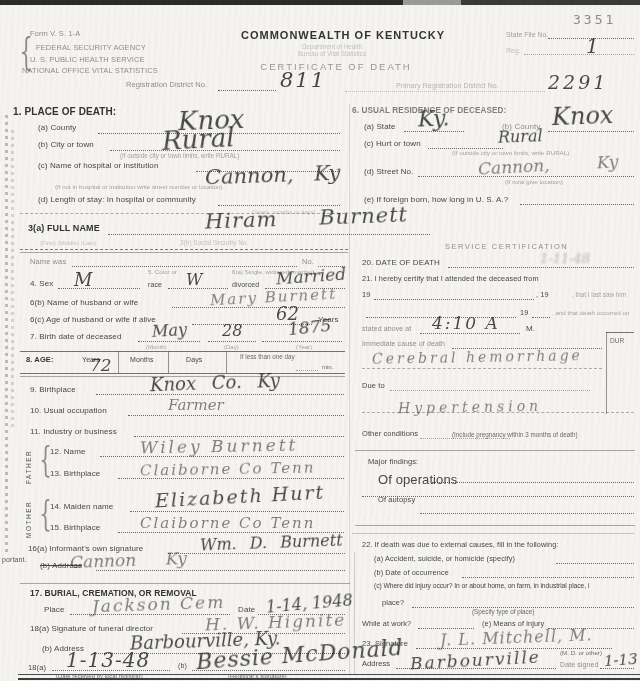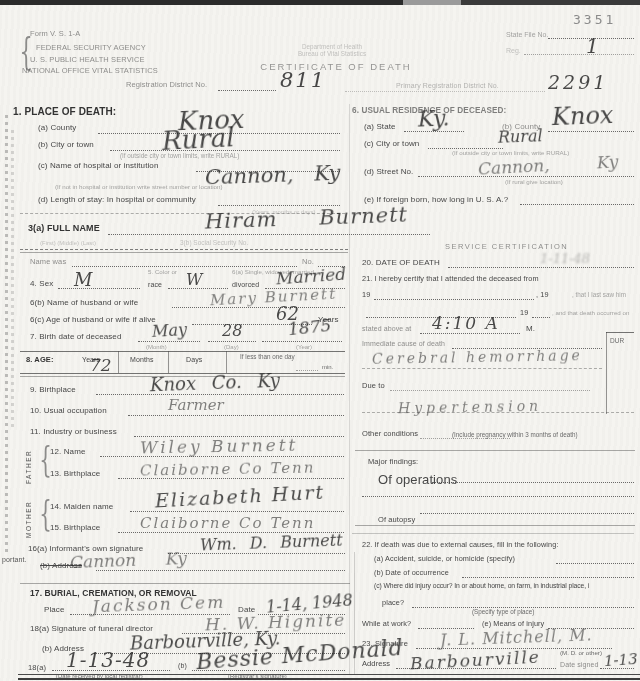--- a/index.html
+++ b/index.html
@@ -38,20 +38,21 @@
   <div class="mstrip" style="left:5px;top:115px;height:440px"></div>
   <div class="mstrip" style="left:11px;top:130px;height:300px;opacity:.6"></div>
   <span class="p" style="left:2px;top:556px;font-size:7px;color:#555">portant.</span>
 
   <span class="p f" style="left:30px;top:30px;font-size:7.5px">Form V. S. 1-A</span>
   <span class="brace" style="left:14px;top:32px;font-size:38px">{</span>
   <span class="p f" style="left:36px;top:44px;font-size:7.5px">FEDERAL SECURITY AGENCY</span>
   <span class="p f" style="left:30px;top:56px;font-size:7.5px">U. S. PUBLIC HEALTH SERVICE</span>
   <span class="p f" style="left:22px;top:67px;font-size:7.5px">NATIONAL OFFICE VITAL STATISTICS</span>
 
+  <span class="p b" style="left:241px;top:30px;width:182px;text-align:center;font-size:11px;letter-spacing:1px">COMMONWEALTH OF KENTUCKY</span>
   <span class="t ff" style="left:276px;top:44px;width:112px;text-align:center">Department of Health</span>
   <span class="t ff" style="left:276px;top:51px;width:112px;text-align:center">Bureau of Vital Statistics</span>
   <span class="p f" style="left:256px;top:62px;width:160px;text-align:center;font-size:9.5px;letter-spacing:2px;color:#555">CERTIFICATE OF DEATH</span>
 
   <span class="stamp" style="left:573px;top:12px;font-size:13px">3351</span>
   <span class="t f" style="left:506px;top:31px;font-size:7px">State File No.</span>
   <i class="ru" style="left:548px;top:38px;width:86px"></i>
   <span class="t ff" style="left:506px;top:47px;font-size:7px">Reg.</span>
   <i class="ru f" style="left:524px;top:54px;width:110px"></i>
   <span class="hw" style="left:586px;top:36px;font-size:20px">1</span>
@@ -82,21 +83,21 @@
   <span class="t ff" style="left:252px;top:209px;font-size:6px">(Years, months or days)</span>
   <i class="rd f" style="left:20px;top:213px;width:325px"></i>
 
   <span class="p b f" style="left:352px;top:107px;font-size:8.2px">6.  USUAL RESIDENCE OF DECEASED:</span>
   <span class="p" style="left:364px;top:123px">(a)  State</span>
   <i class="ru" style="left:404px;top:131px;width:60px"></i>
   <span class="hw" style="left:418px;top:108px;font-size:22px;transform:rotate(-2deg)">Ky.</span>
   <span class="p f" style="left:502px;top:123px">(b)  County</span>
   <i class="ru" style="left:548px;top:131px;width:86px"></i>
   <span class="hw" style="left:552px;top:104px;font-size:24px;transform:rotate(-2deg)">Knox</span>
-  <span class="p" style="left:364px;top:140px">(c)  City or town</span>
+  <span class="p" style="left:364px;top:140px">(c)  Hurt or town</span>
   <i class="ru" style="left:428px;top:148px;width:75px"></i>
   <span class="hw" style="left:498px;top:129px;font-size:16px;transform:rotate(-2deg)">Rural</span>
   <span class="t f" style="left:452px;top:150px;font-size:6.2px">(If outside city or town limits, write RURAL)</span>
   <span class="p" style="left:364px;top:168px">(d)  Street No.</span>
   <i class="ru" style="left:418px;top:176px;width:216px"></i>
   <span class="hw sc" style="left:478px;top:157px;font-size:17px;transform:rotate(-3deg);word-spacing:42px">Cannon, Ky</span>
   <span class="t f" style="left:505px;top:179px;font-size:6.2px">(If rural give location)</span>
   <span class="p" style="left:364px;top:196px">(e)  If foreign born, how long in U. S. A.?</span>
   <i class="ru" style="left:520px;top:204px;width:114px"></i>
 
@@ -246,21 +247,21 @@
   <span class="hw sc" style="left:398px;top:400px;font-size:14px;letter-spacing:4px;transform:rotate(-1deg)">Hypertension</span>
   <i class="rd f" style="left:362px;top:412px;width:272px"></i>
   <span class="p" style="left:362px;top:430px;font-size:7.5px">Other conditions</span>
   <i class="ru f" style="left:420px;top:438px;width:90px"></i>
   <span class="t" style="left:452px;top:432px">(Include pregnancy within 3 months of death)</span>
   <i class="rs f" style="left:355px;top:450px;width:280px"></i>
   <span class="p" style="left:368px;top:458px;font-size:7.5px">Major findings:</span>
   <span class="p" style="left:378px;top:473px;font-size:13px">Of operations</span>
   <i class="ru" style="left:432px;top:482px;width:202px"></i>
   <i class="ru" style="left:362px;top:496px;width:272px"></i>
-  <span class="p" style="left:378px;top:516px;font-size:7.5px">Of autopsy</span>
+  <span class="p" style="left:378px;top:496px;font-size:7.5px">Of autopsy</span>
   <i class="ru" style="left:420px;top:513px;width:214px"></i>
   <i class="rs f" style="left:355px;top:525px;width:280px"></i>
   <i class="rs ff" style="left:352px;top:533px;width:282px"></i>
 
   <div class="vl" style="left:354px;top:552px;height:122px;opacity:.4"></div>
   <span class="p" style="left:362px;top:541px;font-size:7.3px">22.  If death was due to external causes, fill in the following:</span>
   <span class="p" style="left:374px;top:555px;font-size:7.3px">(a)  Accident, suicide, or homicide (specify)</span>
   <i class="ru" style="left:556px;top:563px;width:78px"></i>
   <span class="p" style="left:374px;top:569px;font-size:7.3px">(b)  Date of occurrence</span>
   <i class="ru" style="left:462px;top:577px;width:172px"></i>

